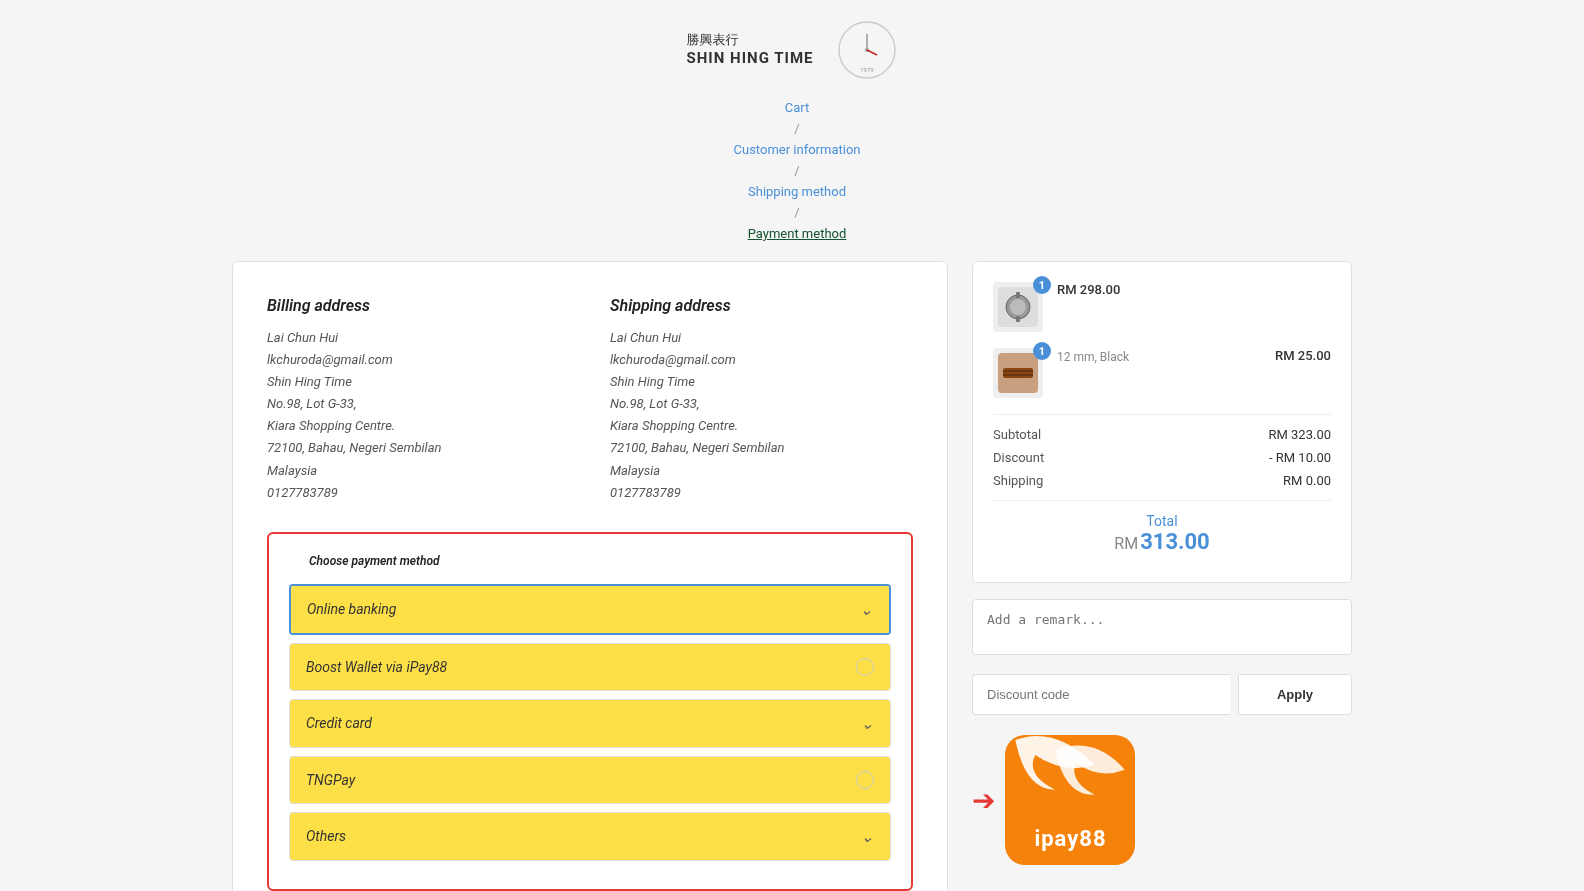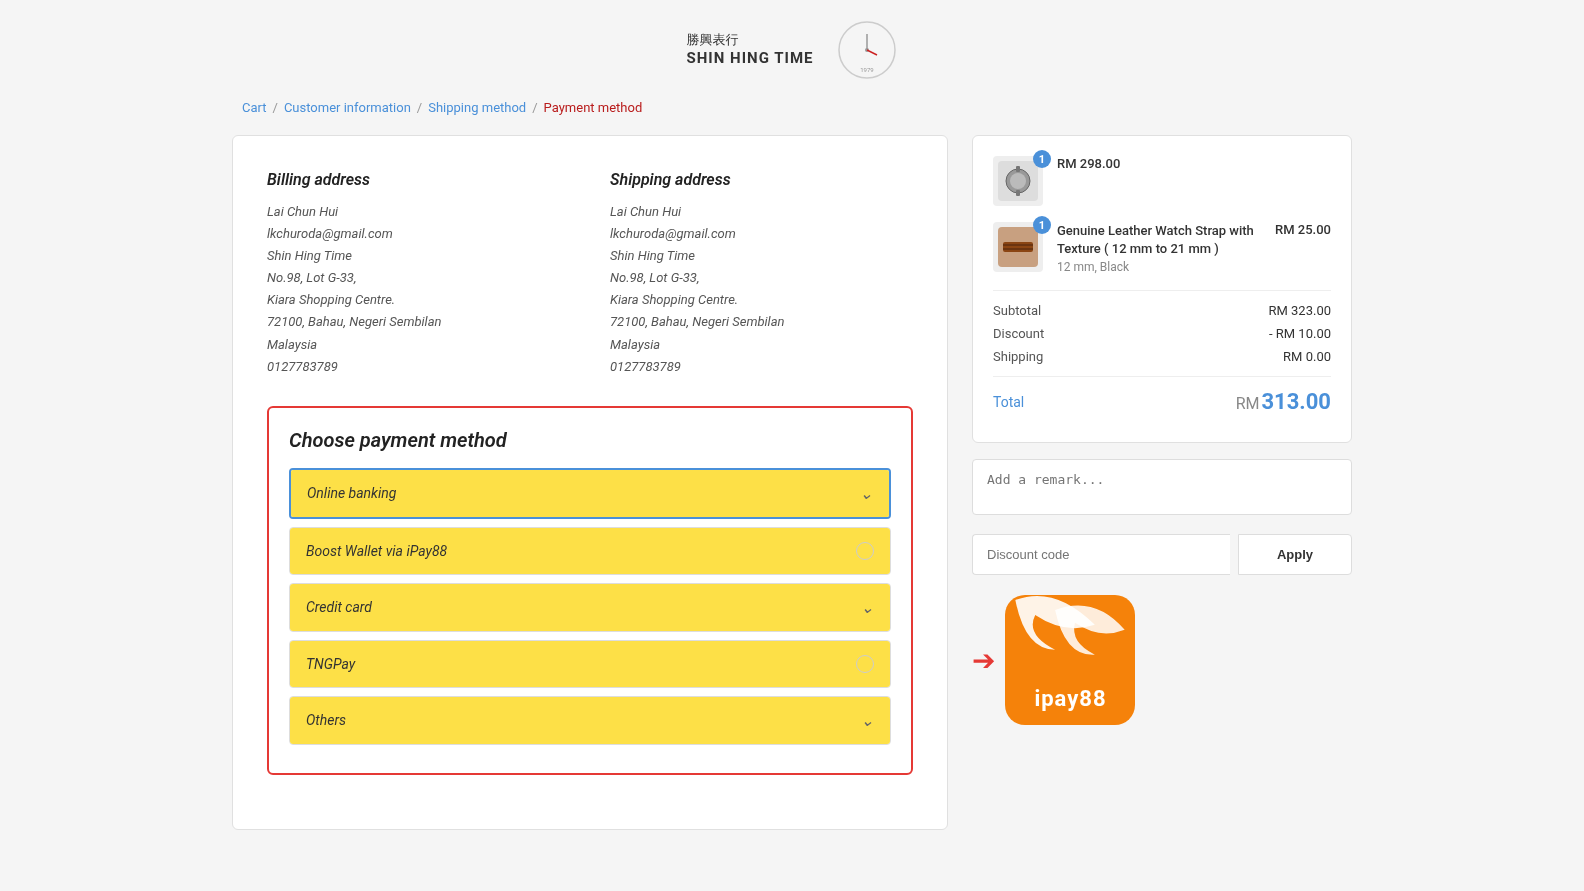--- a/index.html
+++ b/index.html
@@ -44,27 +44,28 @@
       height: 60px;
     }
     
     .breadcrumb {
       display: flex;
       align-items: center;
       gap: 6px;
       margin-bottom: 20px;
       font-size: 13px;
       padding-left: 10px;
+      flex-direction: column;
     }
     .breadcrumb a {
       color: #4a90d9;
       text-decoration: none;
     }
     .breadcrumb .separator { color: #999; }
-    .breadcrumb .current { color: #b91c1c; }
+    .breadcrumb .current { color: #14532d; text-decoration: underline; }
     
     .main-layout {
       display: flex;
       gap: 24px;
       align-items: flex-start;
     }
     
     .left-panel {
       flex: 1;
       background: #fff;
@@ -94,24 +95,25 @@
       line-height: 1.7;
     }
     
     .payment-section {
       border: 2px solid #e53935;
       border-radius: 6px;
       padding: 20px;
       margin-bottom: 20px;
     }
     .payment-title {
-      font-size: 20px;
+      font-size: 12px;
       font-weight: 600;
       margin-bottom: 16px;
       color: #222;
+      margin-left: 20px;
     }
     
     .payment-option {
       border: 1px solid #ddd;
       border-radius: 4px;
       margin-bottom: 8px;
       overflow: hidden;
     }
     .payment-option.selected {
       border-color: #4a90d9;
@@ -232,20 +234,21 @@
       justify-content: space-between;
       align-items: center;
       margin-bottom: 8px;
       font-size: 13px;
     }
     .totals-row .label { color: #555; }
     .totals-row .value { color: #333; }
     .totals-row.total-row {
       margin-top: 12px;
       font-size: 14px;
+      flex-direction: column;
     }
     .totals-row.total-row .label {
       color: #4a90d9;
       font-size: 14px;
     }
     .total-value {
       font-size: 22px;
       font-weight: bold;
       color: #4a90d9;
     }
@@ -465,21 +468,20 @@
               <svg width="40" height="40" viewBox="0 0 40 40">
                 <rect width="40" height="40" fill="#c8a080" rx="4"></rect>
                 <rect x="5" y="15" width="30" height="10" fill="#8B4513" rx="2"></rect>
                 <rect x="5" y="17" width="30" height="2" fill="#6B3410"></rect>
                 <rect x="5" y="21" width="30" height="2" fill="#6B3410"></rect>
               </svg>
             </div>
             <div class="product-badge">1</div>
           </div>
           <div class="product-info">
-            <div class="product-name">Genuine Leather Watch Strap with Texture ( 12 mm to 21 mm )</div>
             <div class="product-variant">12 mm, Black</div>
           </div>
           <div class="product-price">RM 25.00</div>
         </div>
 
         <hr class="divider">
 
         <div class="totals-row">
           <span class="label">Subtotal</span>
           <span class="value">RM 323.00</span>

